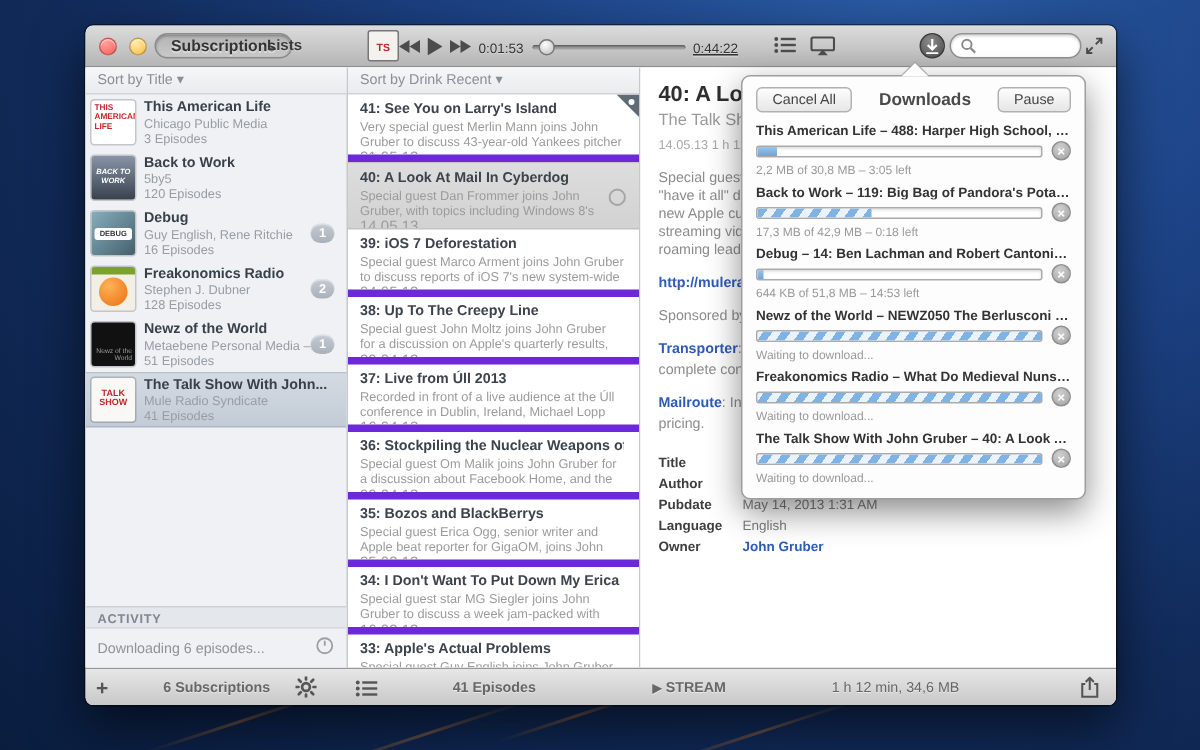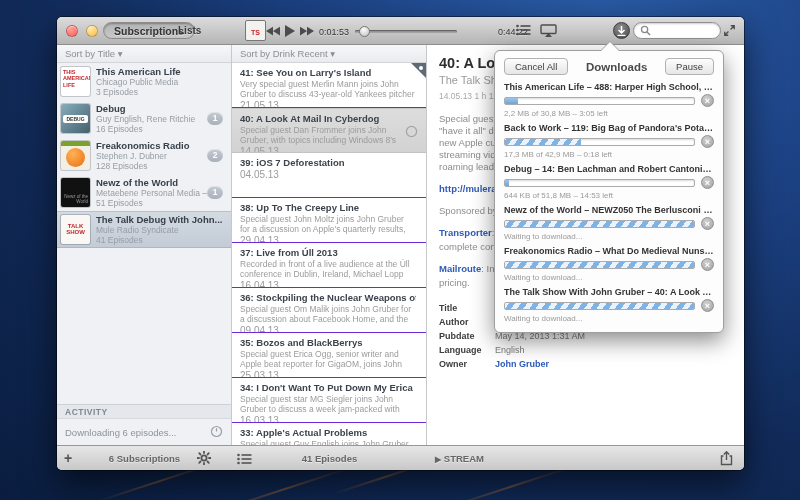--- a/index.html
+++ b/index.html
@@ -78,21 +78,21 @@
   .art4 { background:#111; color:#9a9a9a; font-size:4.5px; text-align:right; padding:16px 2px 0; }
   .art5 { background:#faf8f5; color:#c1272d; font-size:6px; font-weight:bold; text-align:center; padding-top:8px; line-height:1.05; }
   .activity { position:absolute; left:0; bottom:0; width:100%; }
   .act-hd { height:15px; background:#e4e7eb; border-top:1px solid #cdd1d6; border-bottom:1px solid #d6dade;
             font-size:8.5px; font-weight:bold; color:#81878f; letter-spacing:.5px; line-height:15px; padding-left:8px; }
   .act-row { height:26px; display:flex; align-items:center; padding:0 8px; font-size:9.5px; color:#8e939a; }
   .act-row .sp { margin-left:auto; color:#9aa0a7; }
 
   .eplist { position:absolute; left:175px; top:0; width:195px; height:100%;
             background:#fff; border-right:1px solid #c6c9cc; overflow:hidden; }
-  .ep { height:45px; padding:4px 10px 0 8px; border-bottom:1px solid #6d28d9; position:relative; overflow:hidden; }
+  .ep { height:45px; padding:4px 10px 0 8px; border-bottom:5px solid #6d28d9; position:relative; overflow:hidden; }
   .ep.sel { background:linear-gradient(#dddddd,#d2d2d2); border-top:1px solid #c6c6c6; border-bottom:1px solid #c3c3c3; }
   .ep-title { font-size:9.5px; font-weight:bold; color:#3c434c; white-space:nowrap; overflow:hidden; }
   .ep-desc { font-size:8.5px; line-height:10px; color:#9b9b9b; height:20px; overflow:hidden; margin-top:1px; }
   .ep-date { font-size:10px; color:#9b9b9b; margin-top:1px; }
   .ep-flag { position:absolute; top:0; right:0; width:0; height:0;
              border-top:15px solid #5f6a77; border-left:15px solid transparent; }
   .ep-flag::after { content:""; position:absolute; top:-12px; right:3px; width:4px; height:4px;
                     border-radius:50%; background:#fff; }
   .ep-spin { position:absolute; right:8px; top:16px; }
 
@@ -180,21 +180,21 @@
     <div class="tbtn" style="left:243px; top:9px;">
       <svg width="14" height="10" viewBox="0 0 16 10" fill="currentColor">
           <path d="M0 0 L8 5 L0 10 Z M8 0 L16 5 L8 10 Z"></path>
         </svg>
     </div>
 
     <div class="time" style="left:262px;">0:01:53</div>
     <div class="slider">
       <div class="knob"></div>
     </div>
-    <div class="time" style="left:441px;">0:44:22</div>
+    <div class="time" style="left:405px;text-decoration:underline;">0:44:22</div>
 
     <div class="tbtn" style="left:459px;">
       <svg width="15" height="12" viewBox="0 0 15 12">
         <g fill="currentColor">
             <circle cx="1.5" cy="2" r="1.3"></circle>
             <circle cx="1.5" cy="6" r="1.3"></circle>
             <circle cx="1.5" cy="10" r="1.3"></circle>
         <rect x="4.5" y="1.2" width="10" height="1.6"></rect>
             <rect x="4.5" y="5.2" width="10" height="1.6"></rect>
             <rect x="4.5" y="9.2" width="10" height="1.6"></rect>
@@ -233,20 +233,28 @@
 
       <div class="pod">
         <div class="art art0">THIS AMERICAN LIFE</div>
         <div class="pod-txt">
           <div class="pod-title">This American Life</div>
           <div class="pod-sub">Chicago Public Media</div>
           <div class="pod-eps">3 Episodes</div>
         </div>
       </div>
 
+      <div class="pod">
+        <div class="art art1">BACK TO WORK</div>
+        <div class="pod-txt">
+          <div class="pod-title">Back to Work</div>
+          <div class="pod-sub">5by5</div>
+          <div class="pod-eps">120 Episodes</div>
+        </div>
+      </div>
 
       <div class="pod">
         <div class="art art2">
             <span>DEBUG</span>
           </div>
         <div class="pod-txt">
           <div class="pod-title">Debug</div>
           <div class="pod-sub">Guy English, Rene Ritchie</div>
           <div class="pod-eps">16 Episodes</div>
         </div>
@@ -269,21 +277,21 @@
           <div class="pod-title">Newz of the World</div>
           <div class="pod-sub">Metaebene Personal Media –...</div>
           <div class="pod-eps">51 Episodes</div>
         </div>
         <div class="badge">1</div>
       </div>
 
       <div class="pod sel">
         <div class="art art5">TALK SHOW</div>
         <div class="pod-txt">
-          <div class="pod-title">The Talk Debug With John...</div>
+          <div class="pod-title">The Talk Show With John...</div>
           <div class="pod-sub">Mule Radio Syndicate</div>
           <div class="pod-eps">41 Episodes</div>
         </div>
       </div>
 
       <div class="activity">
         <div class="act-hd">ACTIVITY</div>
         <div class="act-row">
           <span>Downloading 6 episodes...</span>
           <span class="sp">
@@ -310,20 +318,21 @@
         <div class="ep-title">40: A Look At Mail In Cyberdog</div>
         <div class="ep-desc" style="width:160px;">Special guest Dan Frommer joins John Gruber, with topics including Windows 8's "have it all"</div>
         <div class="ep-date">14.05.13</div>
         <svg class="ep-spin" width="13" height="13" viewBox="0 0 14 14">
             <circle cx="7" cy="7" r="5.5" fill="none" stroke="#a5a5a5" stroke-width="1.4"></circle>
           </svg>
       </div>
 
       <div class="ep">
         <div class="ep-title">39: iOS 7 Deforestation</div>
+        <div class="ep-desc">Special guest Marco Arment joins John Gruber to discuss reports of iOS 7's new system-wide</div>
         <div class="ep-date">04.05.13</div>
       </div>
 
       <div class="ep">
         <div class="ep-title">38: Up To The Creepy Line</div>
         <div class="ep-desc">Special guest John Moltz joins John Gruber for a discussion on Apple's quarterly results, the asinine</div>
         <div class="ep-date">29.04.13</div>
       </div>
 
       <div class="ep">
@@ -431,20 +440,21 @@
             <rect x="4.5" y="5.2" width="10" height="1.6"></rect>
             <rect x="4.5" y="9.2" width="10" height="1.6"></rect>
           </g>
       </svg>
     </div>
     <div class="sb-txt" style="left:175px; width:195px; text-align:center;">41 Episodes</div>
     <div class="sb-txt" style="left:378px;">
       <span style="font-size:8px;">▶</span>
       <span>STREAM</span>
     </div>
+    <div class="sb-txt" style="left:440px; width:200px; text-align:center; font-weight:normal;">1 h 12 min, 34,6 MB</div>
     <div class="sb-icon" style="left:662px;">
       <svg width="15" height="15" viewBox="0 0 15 15">
         <path d="M4.5 5 H2.5 V13.5 H12.5 V5 H10.5" fill="none" stroke="currentColor" stroke-width="1.4"></path>
         <path d="M7.5 9 V1 M4.8 3.6 L7.5 0.8 L10.2 3.6" fill="none" stroke="currentColor" stroke-width="1.4"></path>
       </svg>
     </div>
   </div>
 
   <div class="popover">
     <div class="pop-arrow"></div>

